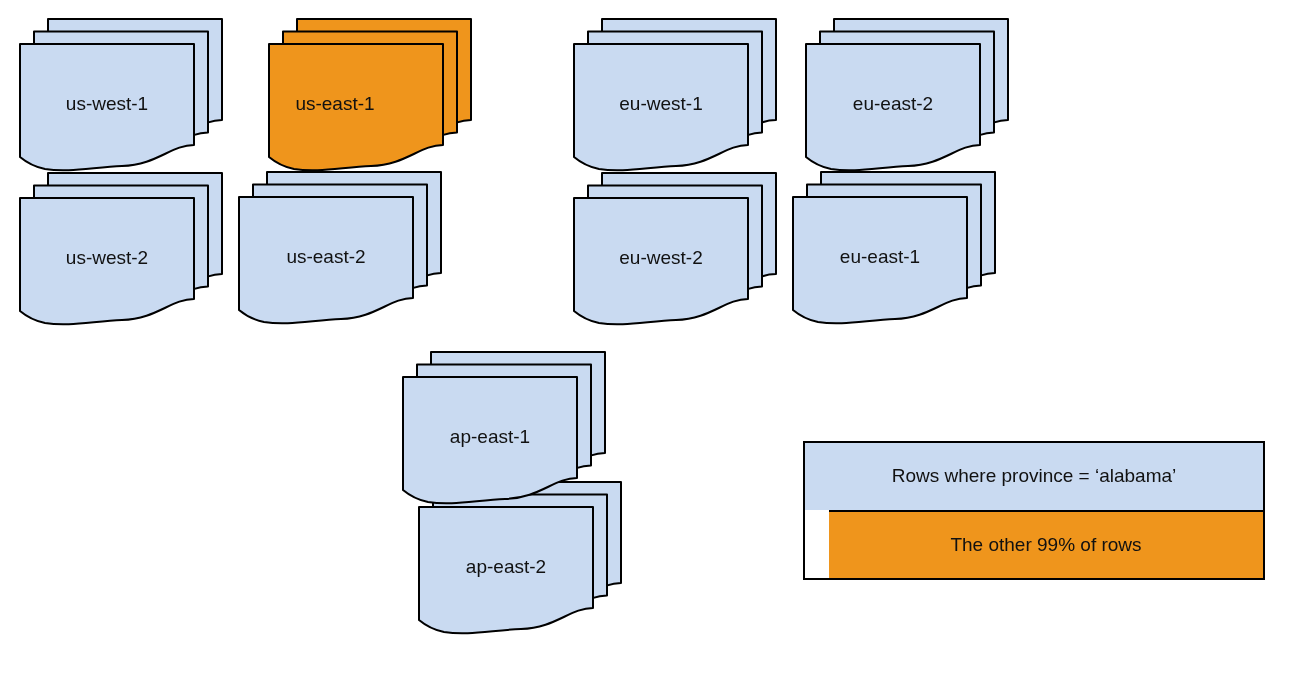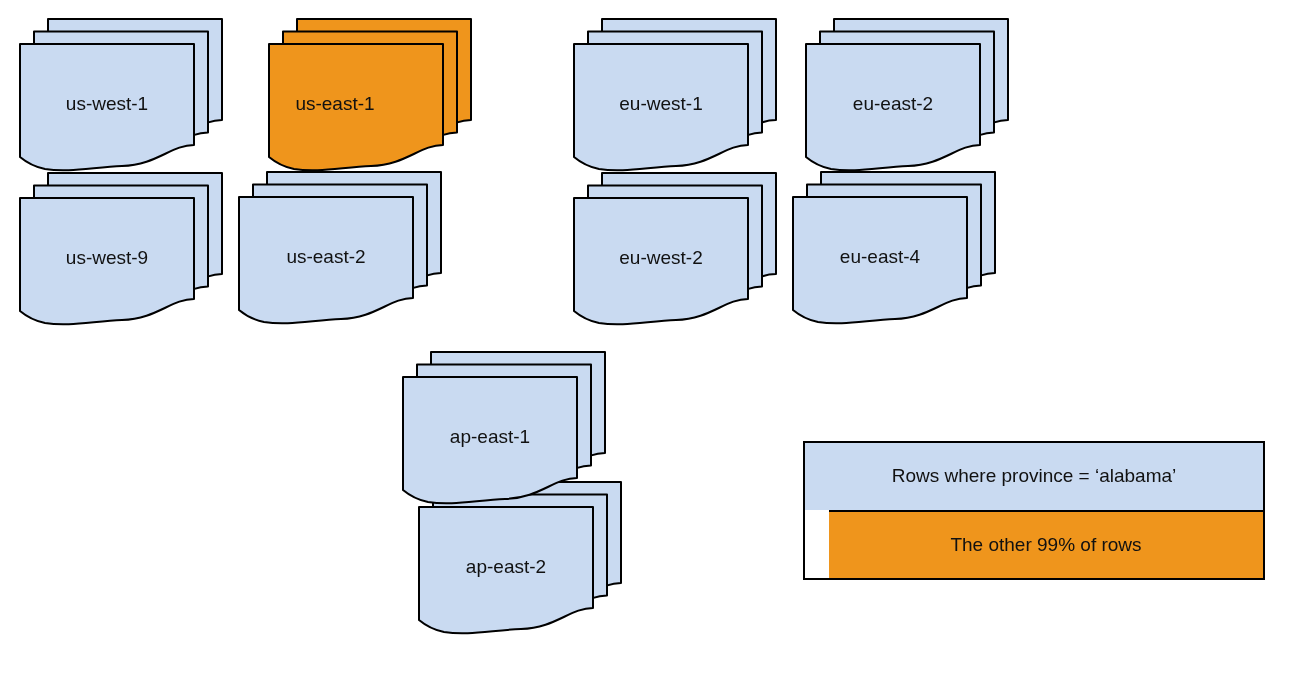--- a/index.html
+++ b/index.html
@@ -102,21 +102,21 @@
     </svg>
     <div class="stack-label">eu-east-2</div>
   </div>
 
   <div class="stack normal" style="left: 19px; top: 172px; z-index: 7;">
     <svg width="204" height="154" viewBox="0 0 204 154">
       <path class="sheet" transform="translate(28,0)" d="M 1 1 L 175 1 L 175 102 C 152 102 138 122 103 123 C 75 124 50 130 26 126 C 16 124 7 119 1 114 Z"></path>
       <path class="sheet" transform="translate(14,12.5)" d="M 1 1 L 175 1 L 175 102 C 152 102 138 122 103 123 C 75 124 50 130 26 126 C 16 124 7 119 1 114 Z"></path>
       <path class="sheet" transform="translate(0,25)" d="M 1 1 L 175 1 L 175 102 C 152 102 138 122 103 123 C 75 124 50 130 26 126 C 16 124 7 119 1 114 Z"></path>
     </svg>
-    <div class="stack-label">us-west-9</div>
+    <div class="stack-label">us-west-2</div>
   </div>
 
   <div class="stack normal" style="left: 238px; top: 171px; z-index: 6;">
     <svg width="204" height="154" viewBox="0 0 204 154">
       <path class="sheet" transform="translate(28,0)" d="M 1 1 L 175 1 L 175 102 C 152 102 138 122 103 123 C 75 124 50 130 26 126 C 16 124 7 119 1 114 Z"></path>
       <path class="sheet" transform="translate(14,12.5)" d="M 1 1 L 175 1 L 175 102 C 152 102 138 122 103 123 C 75 124 50 130 26 126 C 16 124 7 119 1 114 Z"></path>
       <path class="sheet" transform="translate(0,25)" d="M 1 1 L 175 1 L 175 102 C 152 102 138 122 103 123 C 75 124 50 130 26 126 C 16 124 7 119 1 114 Z"></path>
     </svg>
     <div class="stack-label">us-east-2</div>
   </div>
@@ -129,21 +129,21 @@
     </svg>
     <div class="stack-label">eu-west-2</div>
   </div>
 
   <div class="stack normal" style="left: 792px; top: 171px; z-index: 4;">
     <svg width="204" height="154" viewBox="0 0 204 154">
       <path class="sheet" transform="translate(28,0)" d="M 1 1 L 175 1 L 175 102 C 152 102 138 122 103 123 C 75 124 50 130 26 126 C 16 124 7 119 1 114 Z"></path>
       <path class="sheet" transform="translate(14,12.5)" d="M 1 1 L 175 1 L 175 102 C 152 102 138 122 103 123 C 75 124 50 130 26 126 C 16 124 7 119 1 114 Z"></path>
       <path class="sheet" transform="translate(0,25)" d="M 1 1 L 175 1 L 175 102 C 152 102 138 122 103 123 C 75 124 50 130 26 126 C 16 124 7 119 1 114 Z"></path>
     </svg>
-    <div class="stack-label">eu-east-4</div>
+    <div class="stack-label">eu-east-1</div>
   </div>
 
   <div class="stack normal" style="left: 402px; top: 351px; z-index: 3;">
     <svg width="204" height="154" viewBox="0 0 204 154">
       <path class="sheet" transform="translate(28,0)" d="M 1 1 L 175 1 L 175 102 C 152 102 138 122 103 123 C 75 124 50 130 26 126 C 16 124 7 119 1 114 Z"></path>
       <path class="sheet" transform="translate(14,12.5)" d="M 1 1 L 175 1 L 175 102 C 152 102 138 122 103 123 C 75 124 50 130 26 126 C 16 124 7 119 1 114 Z"></path>
       <path class="sheet" transform="translate(0,25)" d="M 1 1 L 175 1 L 175 102 C 152 102 138 122 103 123 C 75 124 50 130 26 126 C 16 124 7 119 1 114 Z"></path>
     </svg>
     <div class="stack-label">ap-east-1</div>
   </div>

